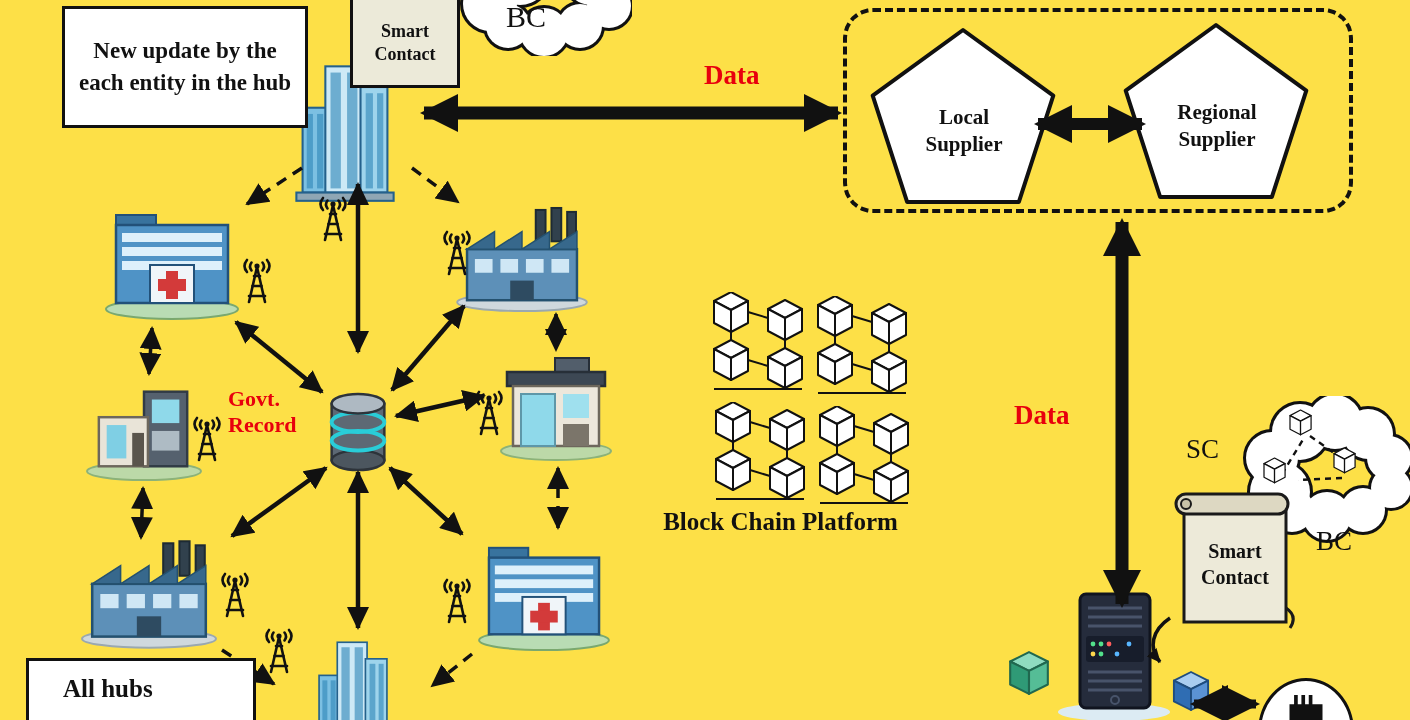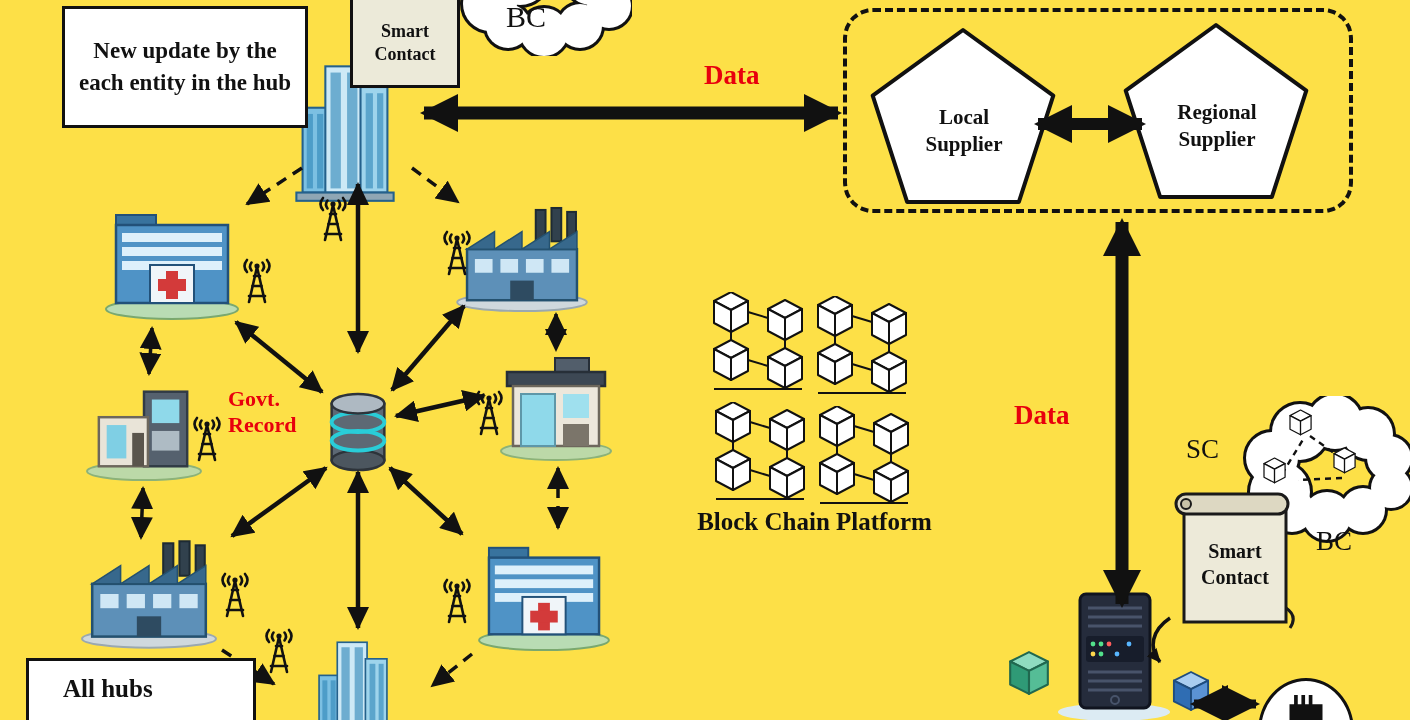--- a/index.html
+++ b/index.html
@@ -370,21 +370,21 @@
         <line x1="19" y1="40" x2="19" y2="50"></line>
       <line x1="73" y1="48" x2="73" y2="58"></line>
         <line x1="36" y1="68" x2="56" y2="74"></line>
       <line x1="2" y1="97" x2="90" y2="97"></line>
     </g>
     <use href="#cube3d" x="2" y="0"></use>
       <use href="#cube3d" x="56" y="8"></use>
     <use href="#cube3d" x="2" y="48"></use>
       <use href="#cube3d" x="56" y="56"></use>
   </svg>
-  <div id="bc-platform-label" style="left:672px;top:508px;width:285px">Block Chain Platform</div>
+  <div id="bc-platform-label" style="left:638px;top:508px;width:285px">Block Chain Platform</div>
 
   <div class="dashed-box" style="left:843px;top:8px;width:510px;height:205px"></div>
   <svg class="abs z1" style="left:843px;top:8px" width="510" height="205" viewBox="0 0 510 205">
     <g fill="#fff" stroke="#111" stroke-width="4" stroke-linejoin="round">
       <polygon points="120,22 210.3,87.6 175.9,193.9 64.1,193.9 29.7,87.6"></polygon>
       <polygon points="373,17 463.3,82.6 428.9,188.9 317.1,188.9 282.7,82.6"></polygon>
     </g>
   </svg>
   <div class="pent-label" style="left:1146px;top:99px;width:142px">Regional Supplier</div>
   <div class="pent-label" style="left:906px;top:104px;width:116px">Local Supplier</div>

